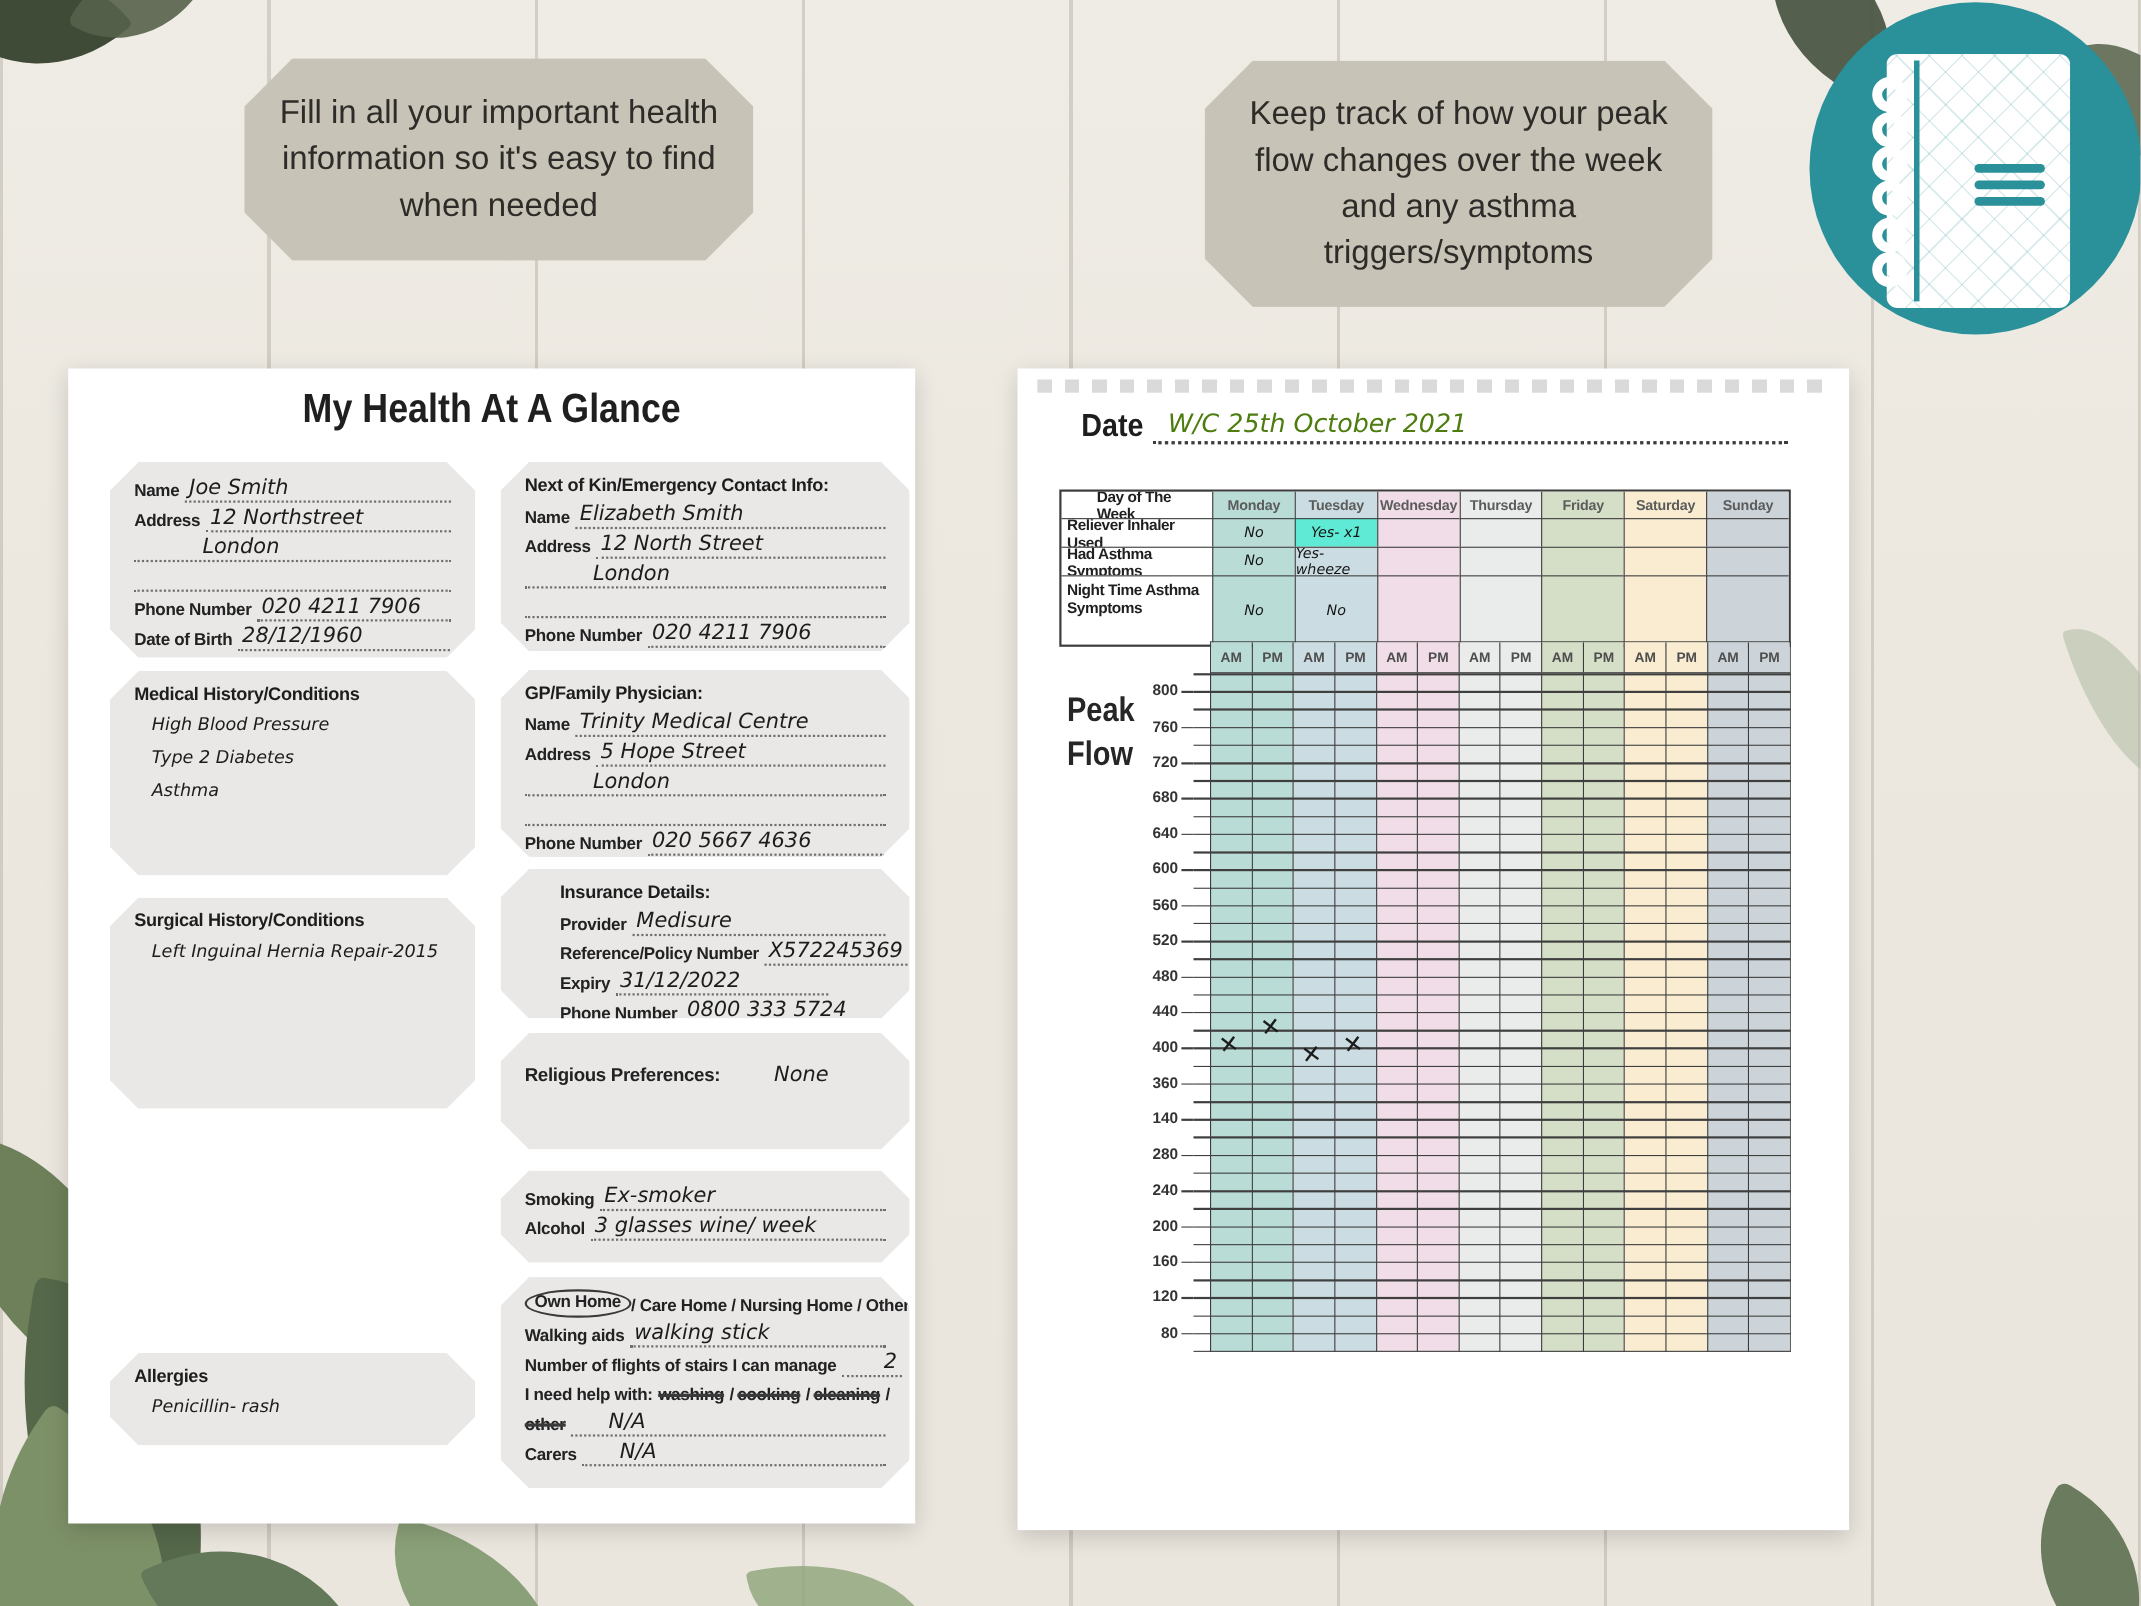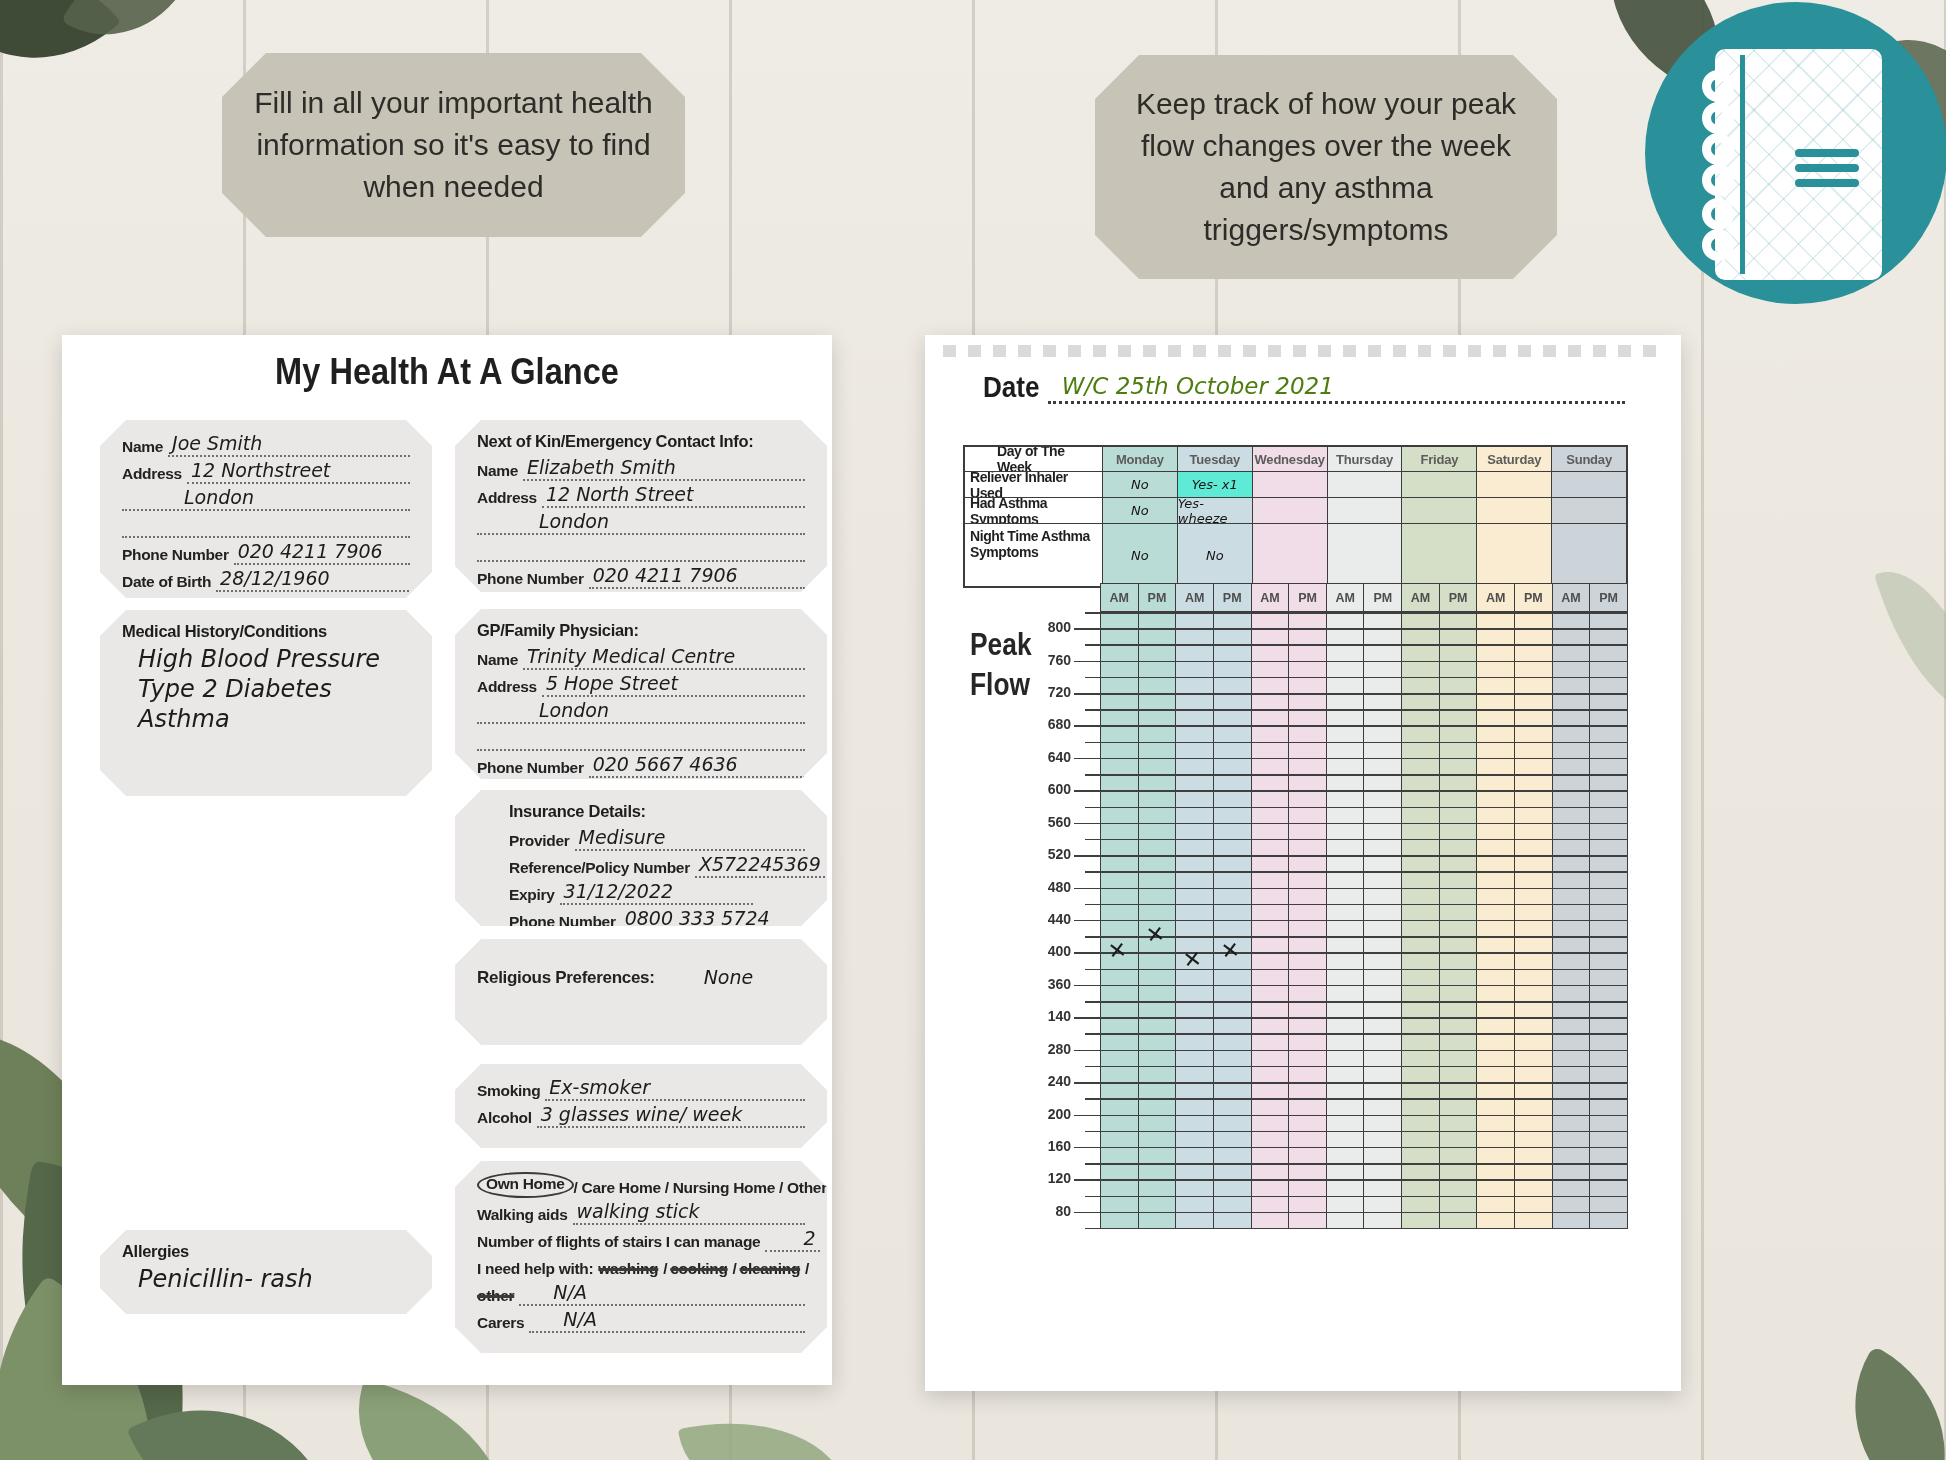--- a/index.html
+++ b/index.html
@@ -39,21 +39,21 @@
   .b-h{top:455px;height:136px;padding-left:40px;}  .b-i{top:604px;height:106px;}
   .b-j{top:729px;height:84px;}   .b-k{top:826px;height:192px;}
   .bh{font-weight:700;font-size:16.5px;color:#1d1d1d;letter-spacing:-.3px;margin:2px 14px 3px;}
   .fr{display:flex;align-items:flex-end;min-height:27px;margin:0 14px;}
   .fl{font-weight:700;font-size:15.5px;color:#222;letter-spacing:-.3px;padding-right:5px;white-space:nowrap;line-height:20px;}
   .fv{flex:1;border-bottom:2.5px dotted #6f6f6f;padding:0 4px 1px;min-height:20px;}
   .fv.short{flex:0 0 185px;}
   .hand{font-family:"DejaVu Sans",sans-serif;font-style:italic;font-size:19px;color:#1c1c1c;line-height:22px;}
   .hand.ind{padding-left:58px;}
   .blist{margin:0 14px;}
-  .blist .hand{display:block;font-size:24px;line-height:30px;padding-left:16px;}
+  .blist .hand{display:block;font-size:16px;line-height:30px;padding-left:16px;}
   .circled{border:2.5px solid #3a3a3a;border-radius:50%;padding:0 7px 2px;}
   .struck{text-decoration:line-through;text-decoration-thickness:2.5px;text-decoration-color:#3a3a3a;}
   .sep{padding:0 3px 0 0;}
   .rel-val{margin-left:44px;}
   
   .perf{position:absolute;left:18px;top:10px;width:720px;height:12px;
     background:repeating-linear-gradient(90deg,#dadada 0 13px,rgba(0,0,0,0) 13px 25px);}
   .date-row{position:absolute;left:58px;top:36px;width:642px;display:flex;align-items:flex-end;}
   .date-lab{font-weight:700;font-size:29px;color:#1d1d1d;transform:scaleX(.9);transform-origin:left;padding-right:2px;}
   .date-line{flex:1;border-bottom:3.5px dotted #3c3c3c;padding:0 0 2px 14px;}
@@ -153,20 +153,26 @@
 
     <div class="box colL b-b">
       <div class="bh">Medical History/Conditions</div>
       <div class="blist">
           <div class="hand">High Blood Pressure</div>
           <div class="hand">Type 2 Diabetes</div>
           <div class="hand">Asthma</div>
         </div>
     </div>
 
+    <div class="box colL b-c">
+      <div class="bh">Surgical History/Conditions</div>
+      <div class="blist">
+          <div class="hand">Left Inguinal Hernia Repair-2015</div>
+        </div>
+    </div>
 
 
     <div class="box colL b-e">
       <div class="bh">Allergies</div>
       <div class="blist">
           <div class="hand">Penicillin- rash</div>
         </div>
     </div>
 
     <div class="box colR b-f">

